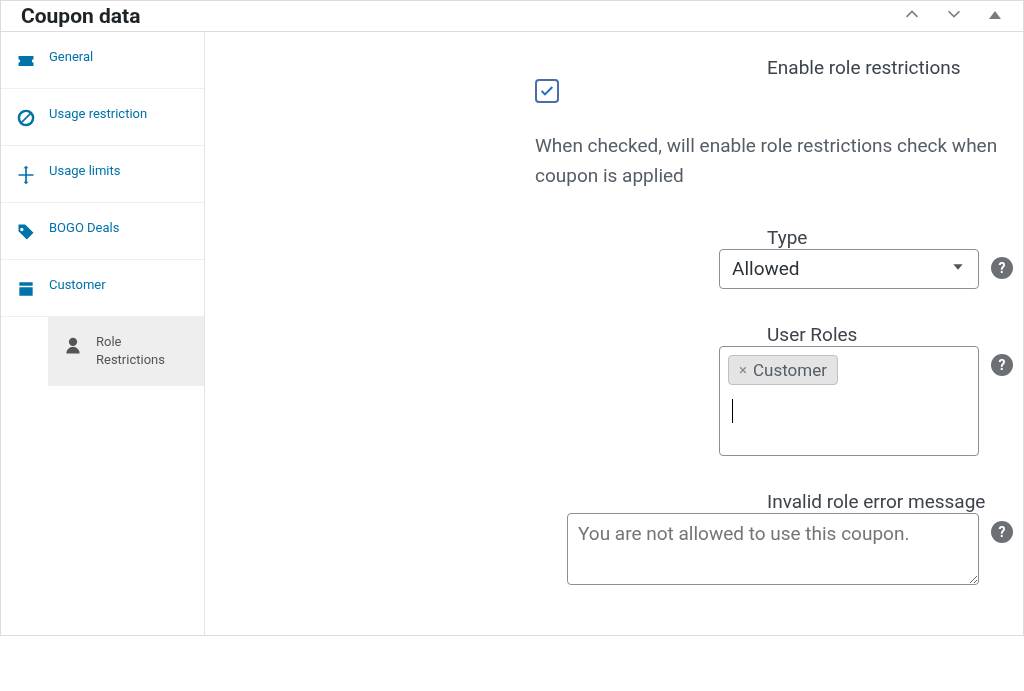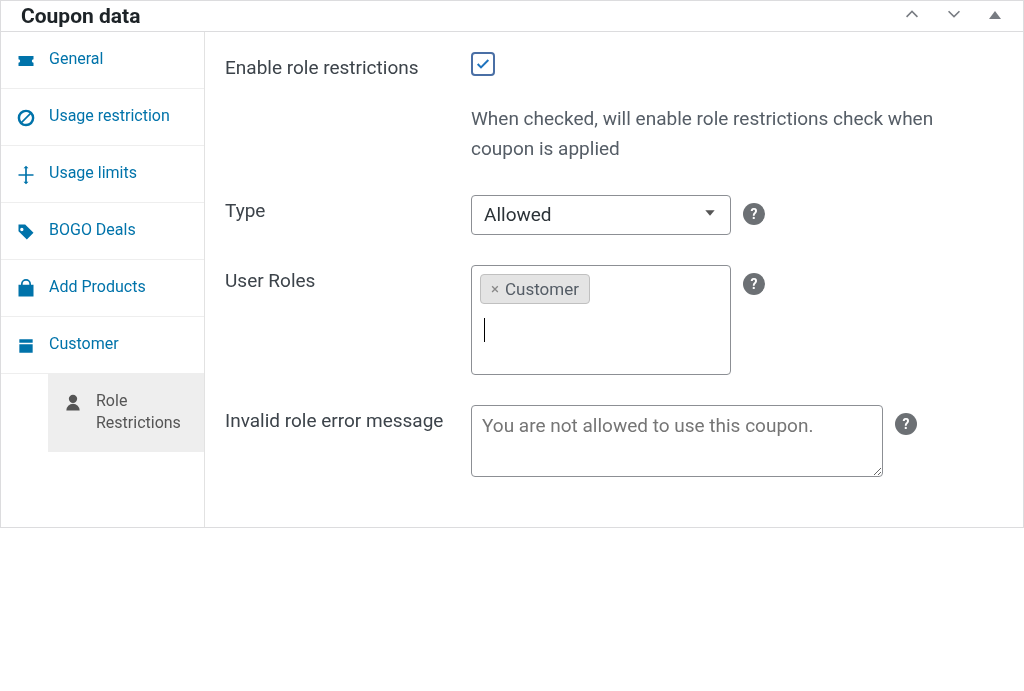--- a/index.html
+++ b/index.html
@@ -60,29 +60,30 @@
       flex-shrink: 0;
       width: 22px;
       height: 22px;
       display: inline-flex;
       align-items: center;
       justify-content: center;
       margin-top: 2px;
     }
     .sidebar-item.active .icon svg { fill: #555; }
     .sidebar-item .icon svg { fill: #0073aa; }
-    .sidebar-label { font-size: 16px; }
+    .sidebar-label { font-size: 13px; }
     .content {
       flex: 1;
       padding: 20px 10px 20px 20px;
     }
     .field-row {
       display: flex;
-      align-items: flex-start;
+      align-items: flex-end;
       margin-bottom: 30px;
+      flex-direction: column;
     }
     .field-label {
       width: 246px;
       font-size: 19px;
       color: #3c434a;
       padding-top: 4px;
     }
     .field-control {
       display: flex;
       align-items: flex-start;
@@ -228,28 +229,20 @@
         <span class="icon">
           <svg width="20" height="20" viewBox="0 0 24 24">
               <path d="M3 3h8l10 10-8 8L3 11zM7 7a2 2 0 100 4 2 2 0 000-4z"></path>
             </svg>
         </span>
         <span class="sidebar-label">BOGO Deals</span>
       </div>
       <div class="sidebar-item">
         <span class="icon">
           <svg width="20" height="20" viewBox="0 0 24 24">
-              <path d="M6 7V6a6 6 0 0112 0v1h3v14H3V7zm2 0h8V6a4 4 0 00-8 0z"></path>
-            </svg>
-        </span>
-        <span class="sidebar-label">Add Products</span>
-      </div>
-      <div class="sidebar-item">
-        <span class="icon">
-          <svg width="20" height="20" viewBox="0 0 24 24">
               <path d="M4 4h16v4H4zM4 10h16v10H4zM7 2v4M17 2v4"></path>
             </svg>
         </span>
         <span class="sidebar-label">Customer</span>
       </div>
       <div class="sidebar-item active">
         <span class="icon">
           <svg width="20" height="20" viewBox="0 0 24 24">
               <path d="M12 12a5 5 0 100-10 5 5 0 000 10zm-8 9a8 8 0 0116 0z"></path>
             </svg>

